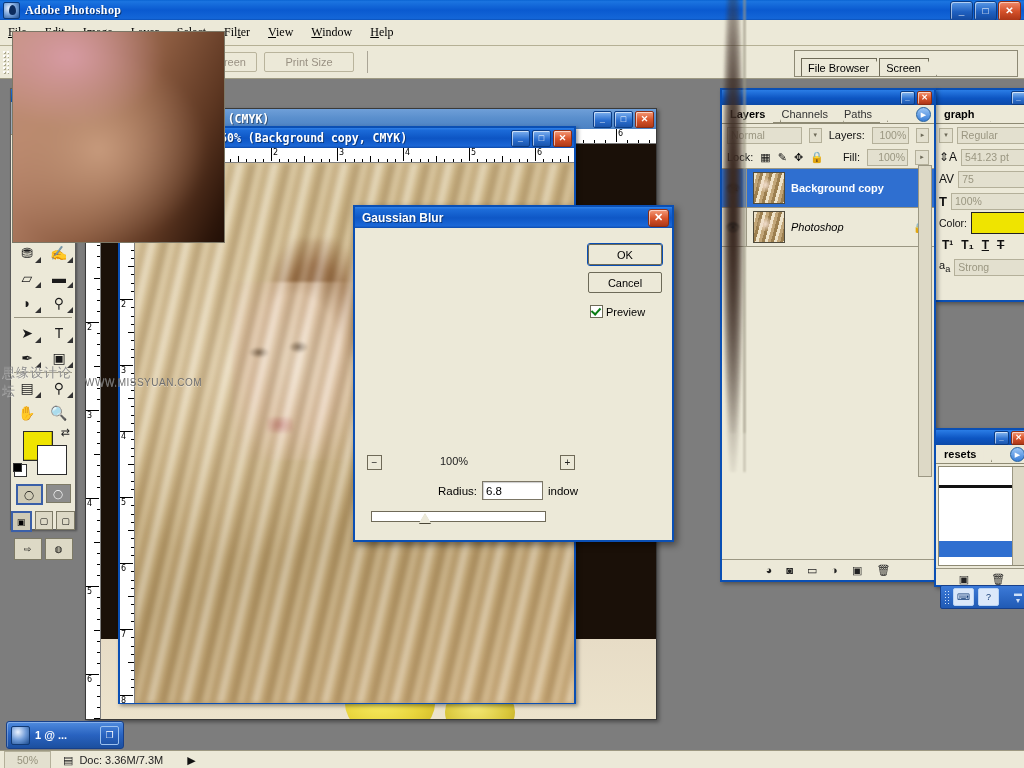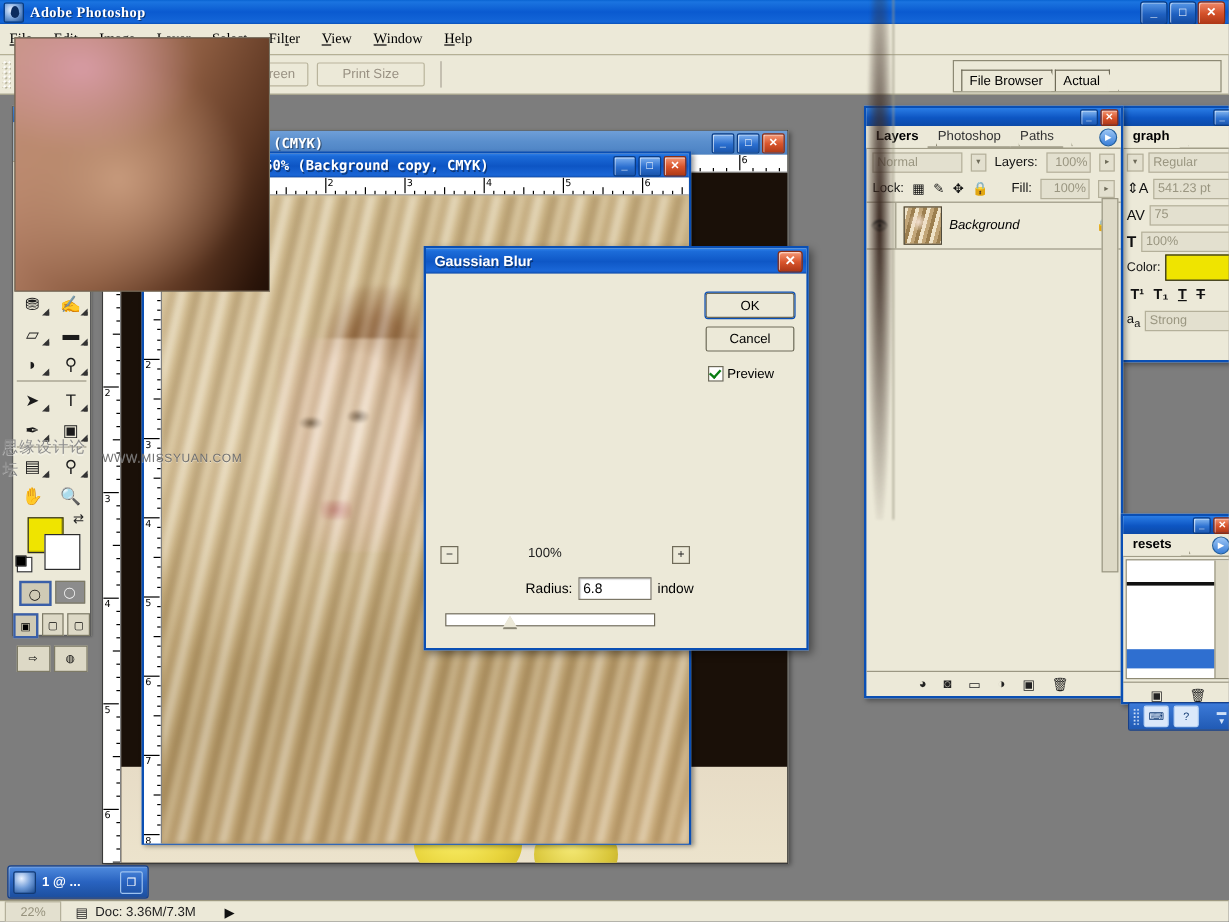--- a/index.html
+++ b/index.html
@@ -388,21 +388,21 @@
   <div class="tool-hand">✋</div>
   <div class="caret-dn"></div>
   <div class="vsep"></div>
   <div class="obtn">Actual Pixels</div>
   <div class="obtn">Fit On Screen</div>
   <div class="obtn">Print Size</div>
   <div class="vsep"></div>
 </div>
 <div class="abs" id="palette-well">
   <div class="welltab slant">File Browser</div>
-  <div class="welltab slant">Actual</div>
+  <div class="welltab slant">Screen</div>
 </div>
 
 <div class="abs docwin" id="win-back">
   <div class="doctitle inactive">
     <div class="ico"></div>
     <div class="txt">03-4.tif @ 66.7% (CMYK)</div>
     <div class="docbtns">
       <div class="docbtn">_</div>
       <div class="docbtn">□</div>
       <div class="docbtn close">✕</div>
@@ -834,48 +834,56 @@
   </div>
 </div>
 
 <div class="abs palette" id="pal-layers">
   <div class="pal-title">
     <div class="palbtn">_</div>
     <div class="palbtn close">✕</div>
   </div>
   <div class="tabrow">
     <div class="ptab active">Layers</div>
-    <div class="ptab">Photoshop</div>
+    <div class="ptab">Channels</div>
     <div class="ptab">Paths</div>
     <div class="palmenu">▶</div>
   </div>
   <div class="lay-row">
     <span class="lay-input" style="width:78px;">Normal</span>
     <span class="arrowbtn">▾</span>
     <span style="color:#111;font-size:11px;">Layers:</span>
     <span class="lay-input" style="width:34px;justify-content:flex-end;padding-right:2px;">100%</span>
     <span class="arrowbtn">▸</span>
   </div>
   <div class="lay-row" style="border-bottom:1px solid #9b9783;">
     <span style="color:#111;font-size:11px;">Lock:</span>
     <span style="color:#111;">▦</span>
     <span style="color:#111;">✎</span>
     <span style="color:#111;">✥</span>
     <span style="color:#111;">🔒</span>
     <span style="color:#111;font-size:11px;margin-left:auto;">Fill:</span>
     <span class="lay-input" style="width:34px;justify-content:flex-end;padding-right:2px;">100%</span>
     <span class="arrowbtn">▸</span>
   </div>
+  <div class="layer-item selected">
+    <span class="eye">👁</span>
+    <span class="brushcol">✎</span>
+    <span class="thumb">
+        <span class="mini"></span>
+      </span>
+    <span class="lname">Background copy</span>
+  </div>
   <div class="layer-item">
     <span class="eye">👁</span>
     <span class="brushcol"></span>
     <span class="thumb">
         <span class="mini"></span>
       </span>
-    <span class="lname" style="font-style:italic;">Background</span>
+    <span class="lname" style="font-style:italic;">Photoshop</span>
     <span class="lock">🔒</span>
   </div>
   <div class="abs" style="right:2px;top:75px;width:12px;height:310px;background:#ddd9c6;border:1px solid #9b9783;"></div>
   <div class="abs" style="left:0;right:0;bottom:0;">
     <div class="pal-footer">
       <span>◕</span>
       <span>◙</span>
       <span>▭</span>
       <span>◑</span>
       <span>▣</span>
@@ -898,21 +906,21 @@
     <div style="position:absolute;left:0;right:12px;bottom:8px;height:16px;background:#2f6fd0;"></div>
     <div style="position:absolute;right:0;top:0;bottom:0;width:12px;background:#ddd9c6;border-left:1px solid #9b9783;"></div>
   </div>
   <div class="pal-footer" style="gap:22px;">
     <span>▣</span>
     <span>🗑</span>
   </div>
 </div>
 
 <div class="abs" id="statusbar">
-  <div id="status-zoom">22%</div>
+  <div id="status-zoom">50%</div>
   <div id="status-doc">
     <span>▤</span>
     <span>Doc: 3.36M/7.3M</span>
   </div>
   <div id="status-arrow">▶</div>
 </div>
 
 <div class="abs" id="taskbtn">
   <span class="ic"></span>
   <span class="lbl">1 @ ...</span>

